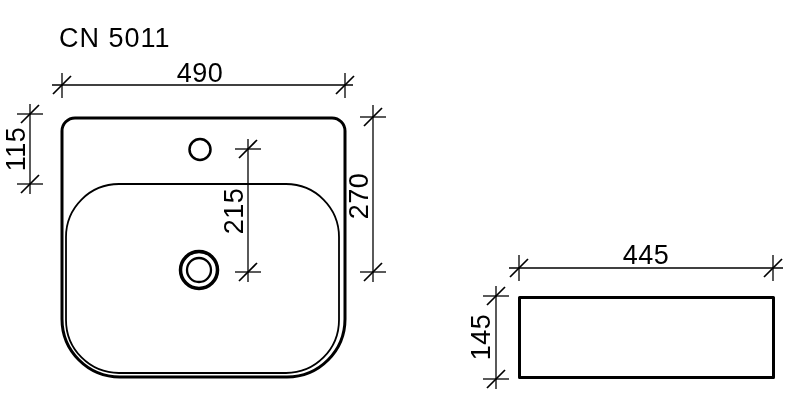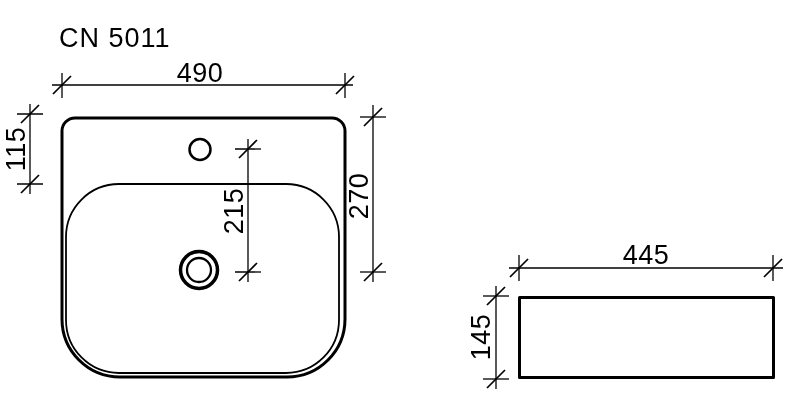--- a/index.html
+++ b/index.html
@@ -7,21 +7,20 @@
     padding: 0;
     background: #ffffff;
     font-family: "Liberation Sans", sans-serif;
   }
   .sheet {
     position: relative;
     width: 800px;
     height: 418px;
     background: #ffffff;
     overflow: hidden;
-    border-radius: 11px;
   }
   svg { display: block; }
   .outline      { fill: none; stroke: #000; stroke-width: 3;   stroke-linejoin: round; }
   .bowl         { fill: none; stroke: #000; stroke-width: 1.8; }
   .hole         { fill: none; stroke: #000; stroke-width: 2.5; }
   .drain-outer  { fill: none; stroke: #000; stroke-width: 3.5; }
   .drain-inner  { fill: none; stroke: #000; stroke-width: 2.3; }
   .dim          { stroke: #000; stroke-width: 1.3; }
   .ext          { stroke: #000; stroke-width: 1.3; }
   .tick         { stroke: #000; stroke-width: 1.7; }

